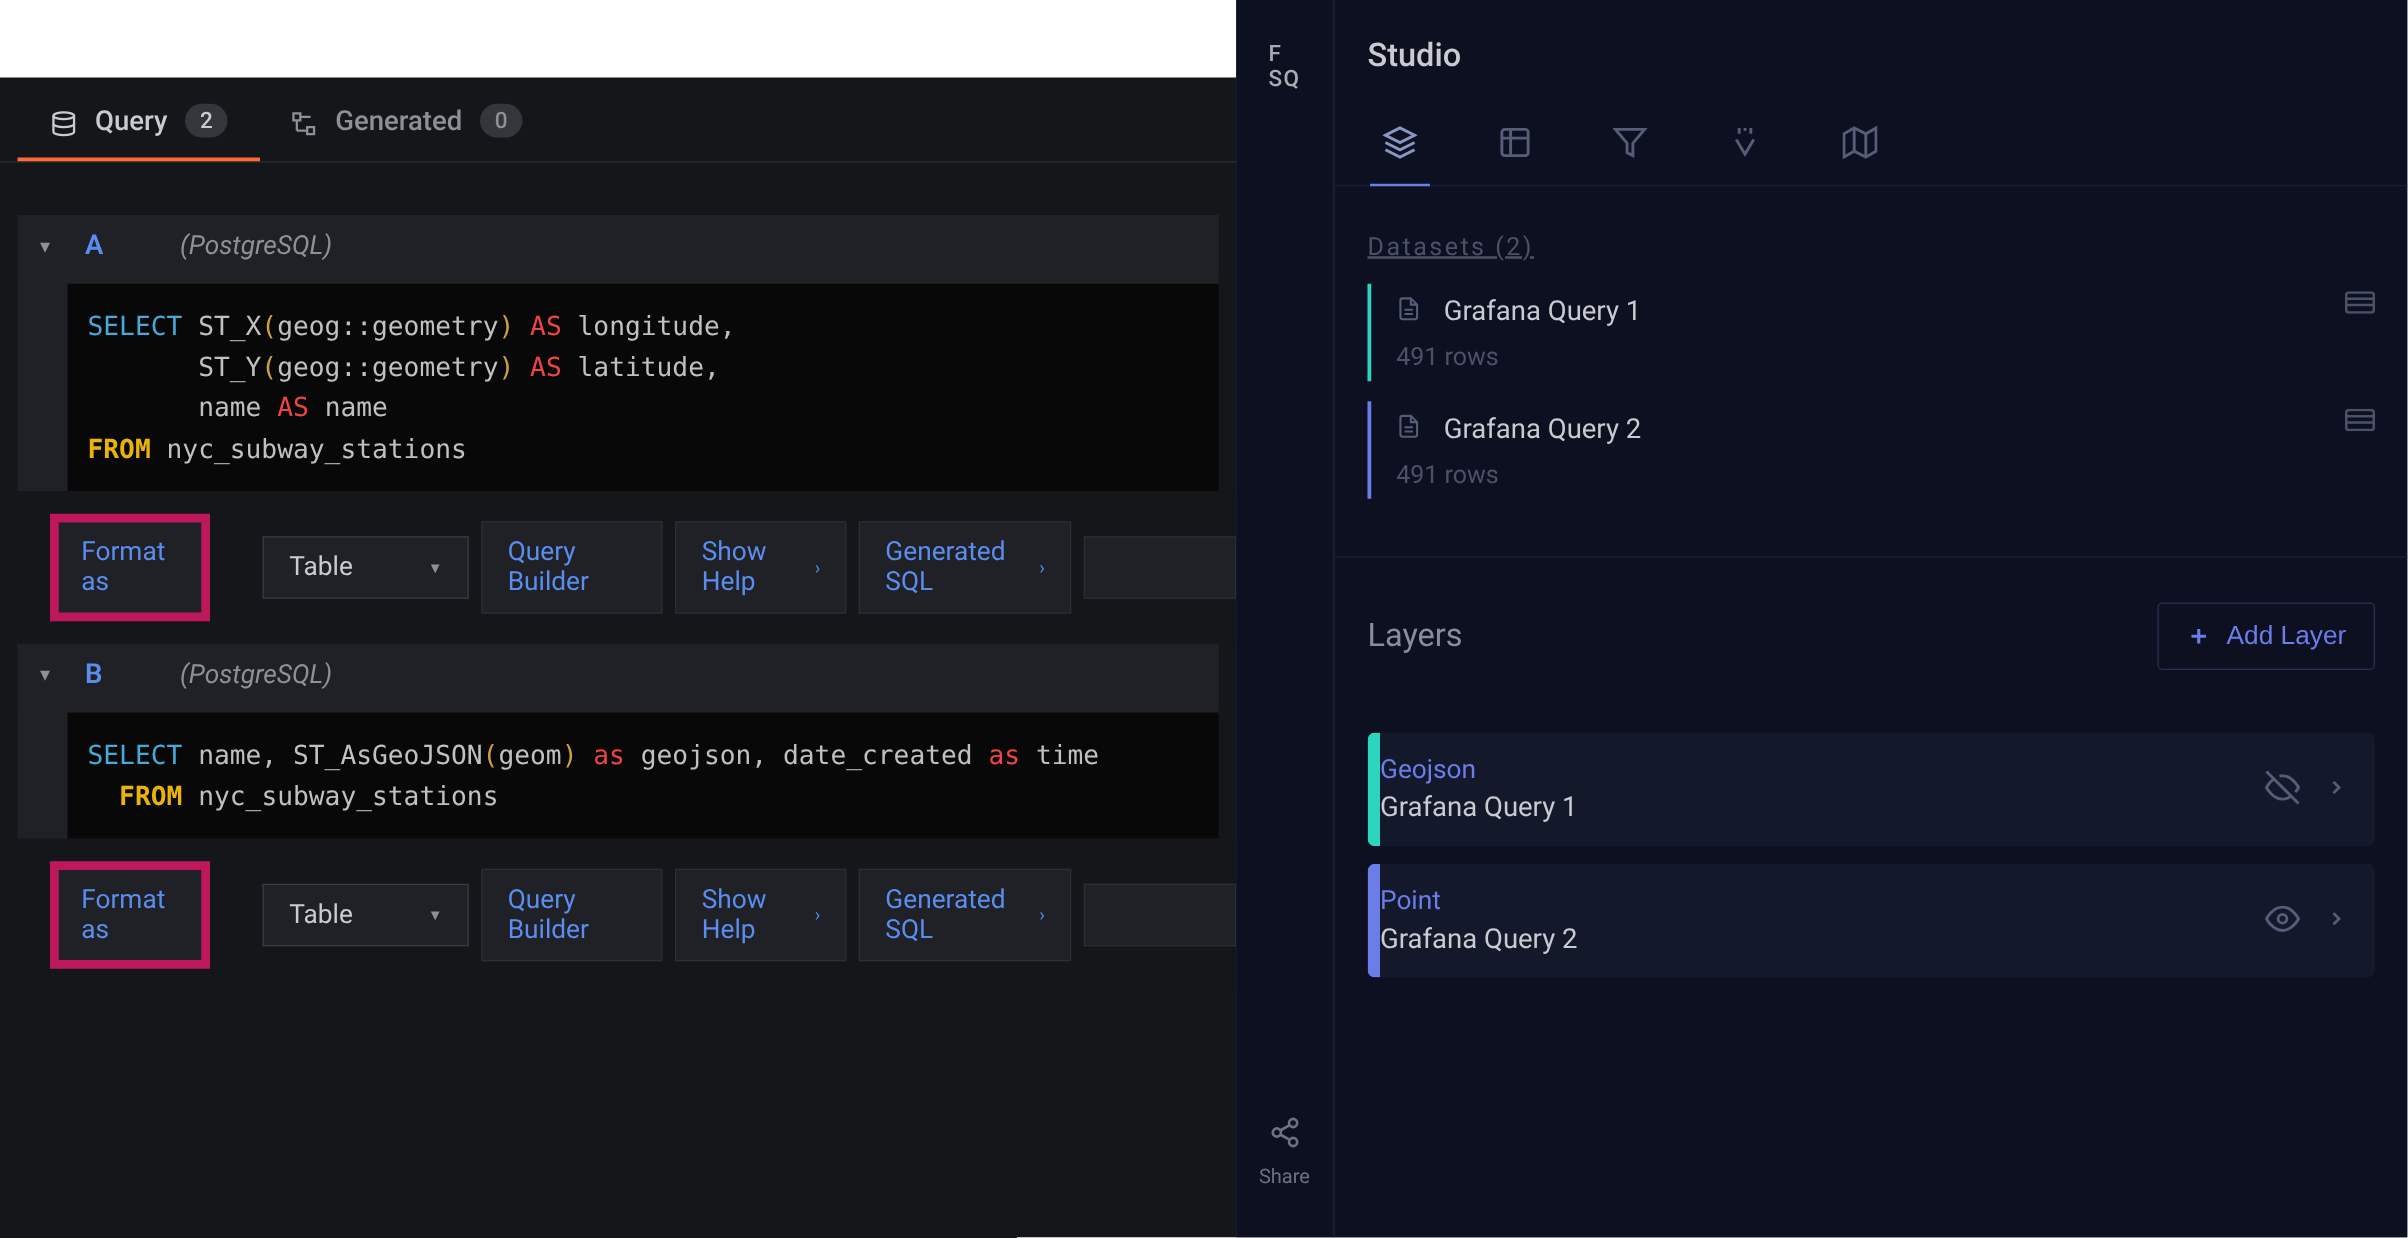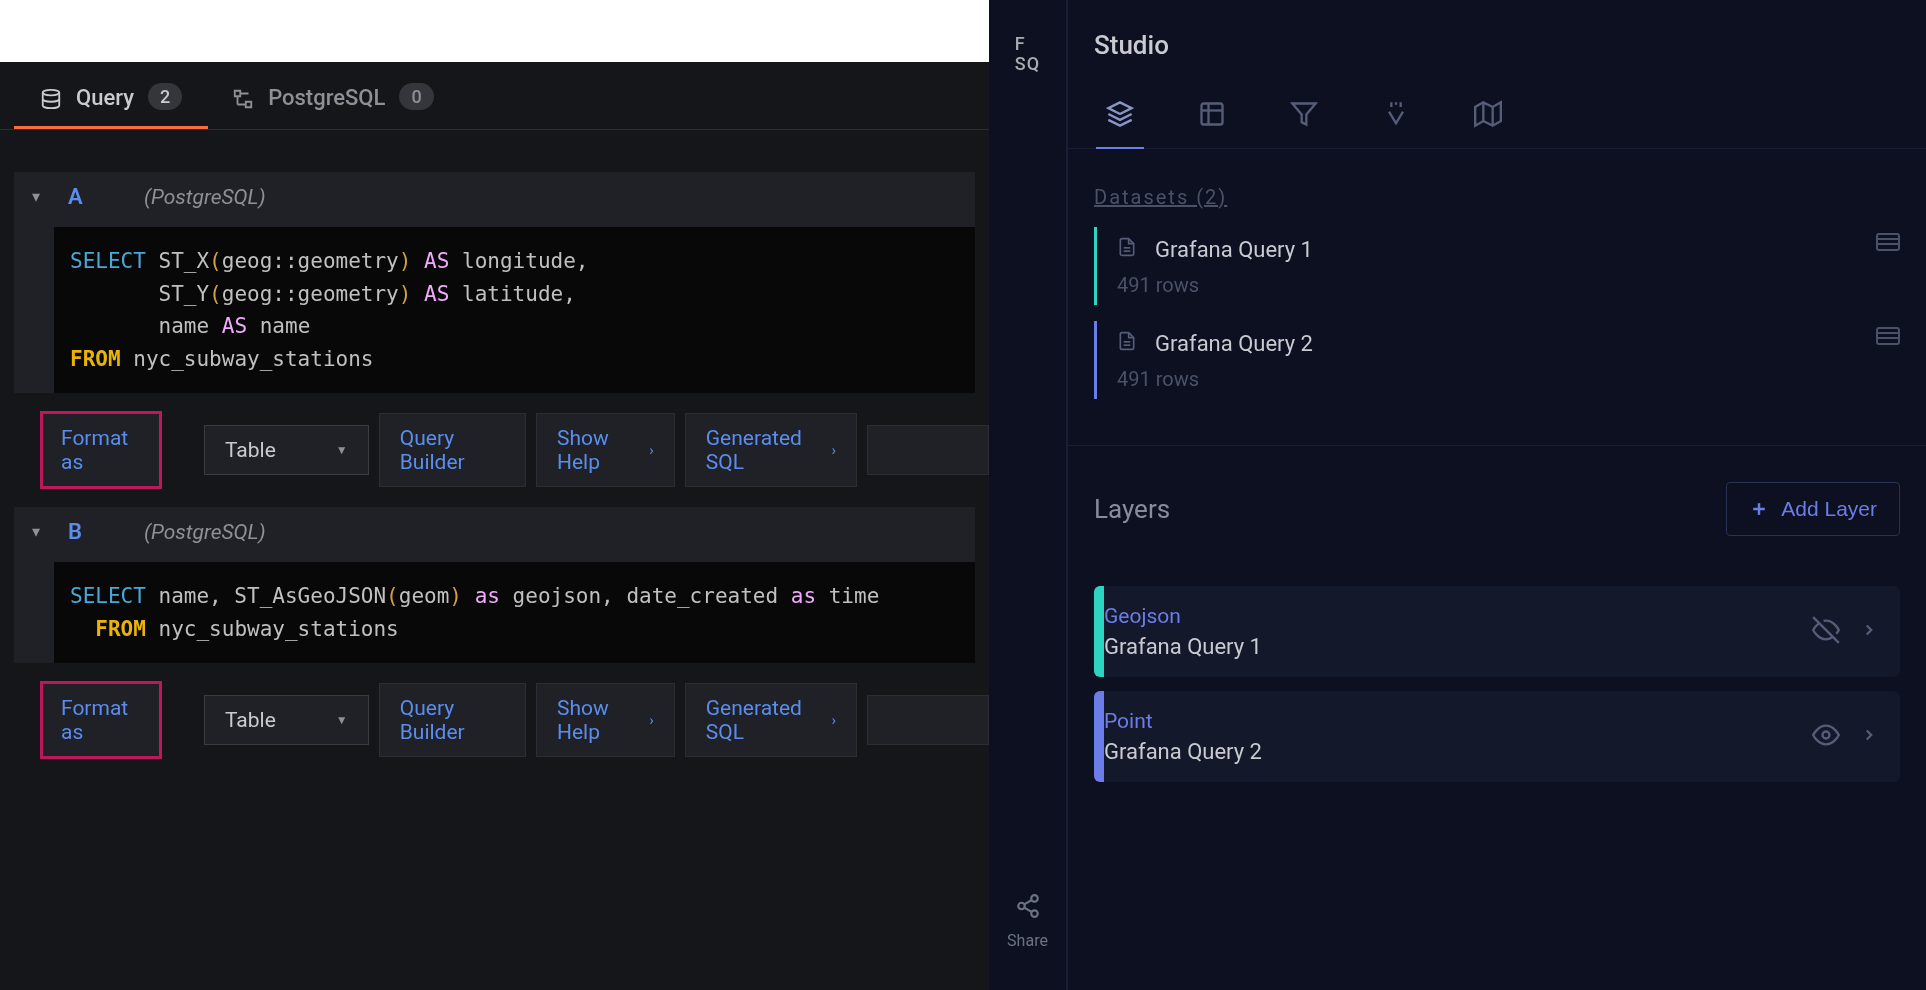--- a/index.html
+++ b/index.html
@@ -123,35 +123,35 @@
       padding: 18px 16px;
       font-family: 'Menlo', 'Consolas', monospace;
       font-size: 21px;
       line-height: 1.55;
       white-space: pre;
       overflow: hidden;
     }
     .kw-select { color: #4aa8d8; }
     .kw-paren { color: #d0a040; }
     .kw-text { color: #c0c0c0; }
-    .kw-as { color: #f0abfc; }
+    .kw-as { color: #ef4444; }
     .kw-from { color: #eab308; font-weight: bold; }
     .query-actions {
       display: flex;
       align-items: center;
       gap: 10px;
       padding: 18px 0 18px 40px;
       background: #141619;
     }
     .format-label {
       color: #5a8dee;
       font-size: 21px;
       background: #1f2126;
       padding: 12px 18px;
-      border: 3px solid #be185d;
+      border: 7px solid #be185d;
     }
     .select-box {
       background: #1f2126;
       border: 1px solid #3a3c42;
       padding: 12px 20px;
       display: flex;
       align-items: center;
       gap: 60px;
       color: #c9cbd0;
       font-size: 21px;
@@ -386,21 +386,21 @@
           </span>
           <span class="tab-label">Query</span>
           <span class="tab-badge">2</span>
         </div>
         <div class="tab inactive">
           <span class="tab-icon">
             <svg width="22" height="22" viewBox="0 0 24 24" fill="none" stroke="#8e9097" stroke-width="2">
               <path d="M3 3h6v6H3zM15 15h6v6h-6zM9 6h9M6 9v9M15 18H6"></path>
             </svg>
           </span>
-          <span class="tab-label">PostgreSQL</span>
+          <span class="tab-label">Generated</span>
           <span class="tab-badge">0</span>
         </div>
       </div>
 
       <div class="query-block">
         <div class="query-header">
           <span class="chevron">▾</span>
           <span class="query-letter">A</span>
           <span class="query-db">(PostgreSQL)</span>
         </div>

